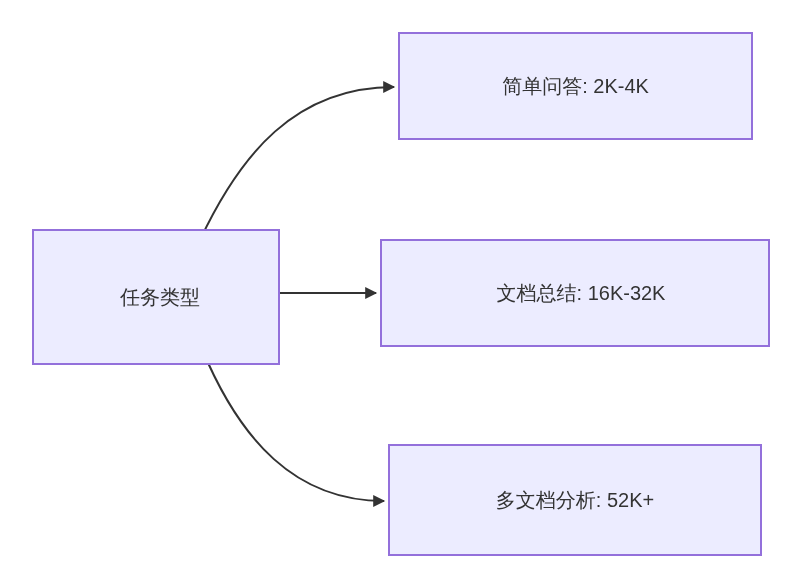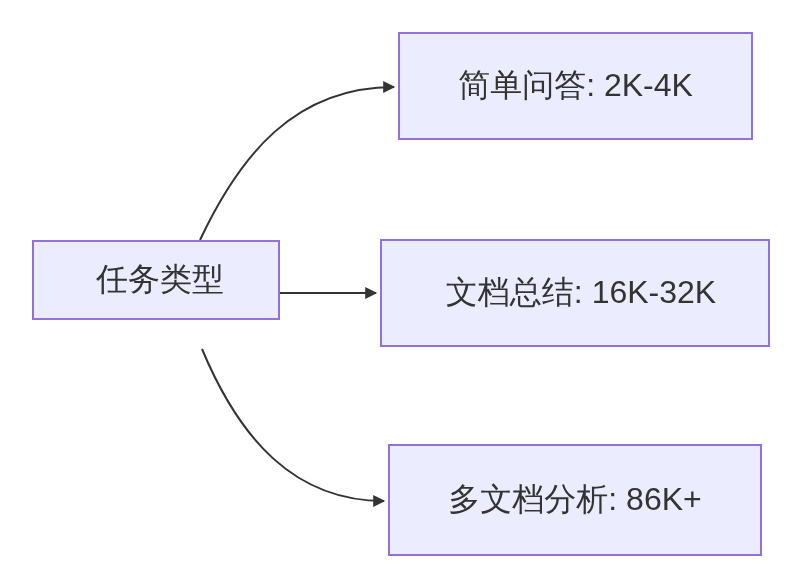--- a/index.html
+++ b/index.html
@@ -30,28 +30,28 @@
   .arrowhead {
     fill: var(--edge, #333333);
     stroke: none;
   }
   .node {
     position: absolute;
     box-sizing: border-box;
     background: var(--node-fill, #ECECFF);
     border: 2px solid var(--node-border, #9370DB);
     color: var(--text, #333333);
-    font-size: 32px;
+    font-size: 20px;
     display: flex;
     align-items: center;
     justify-content: center;
     text-align: center;
     white-space: nowrap;
   }
-  .node-root { left: 32px;  top: 240px; width: 248px; height: 80px; padding-left: 8px; }
+  .node-root { left: 32px;  top: 229px; width: 248px; height: 136px; padding-left: 8px; }
   .node-a    { left: 398px; top: 32px;  width: 355px; height: 108px; }
   .node-b    { left: 380px; top: 239px; width: 390px; height: 108px; padding-left: 12px; }
   .node-c    { left: 388px; top: 444px; width: 374px; height: 112px; }
 </style>
 </head>
 <body>
 
 <div class="canvas">
 
   <svg class="edges" viewBox="0 0 787 572" xmlns="http://www.w3.org/2000/svg">
@@ -71,16 +71,16 @@
 
   <div class="node node-a">
     <span>简单问答: 2K-4K</span>
   </div>
 
   <div class="node node-b">
     <span>文档总结: 16K-32K</span>
   </div>
 
   <div class="node node-c">
-    <span>多文档分析: 86K+</span>
+    <span>多文档分析: 52K+</span>
   </div>
 
 </div>
 
 </body></html>

